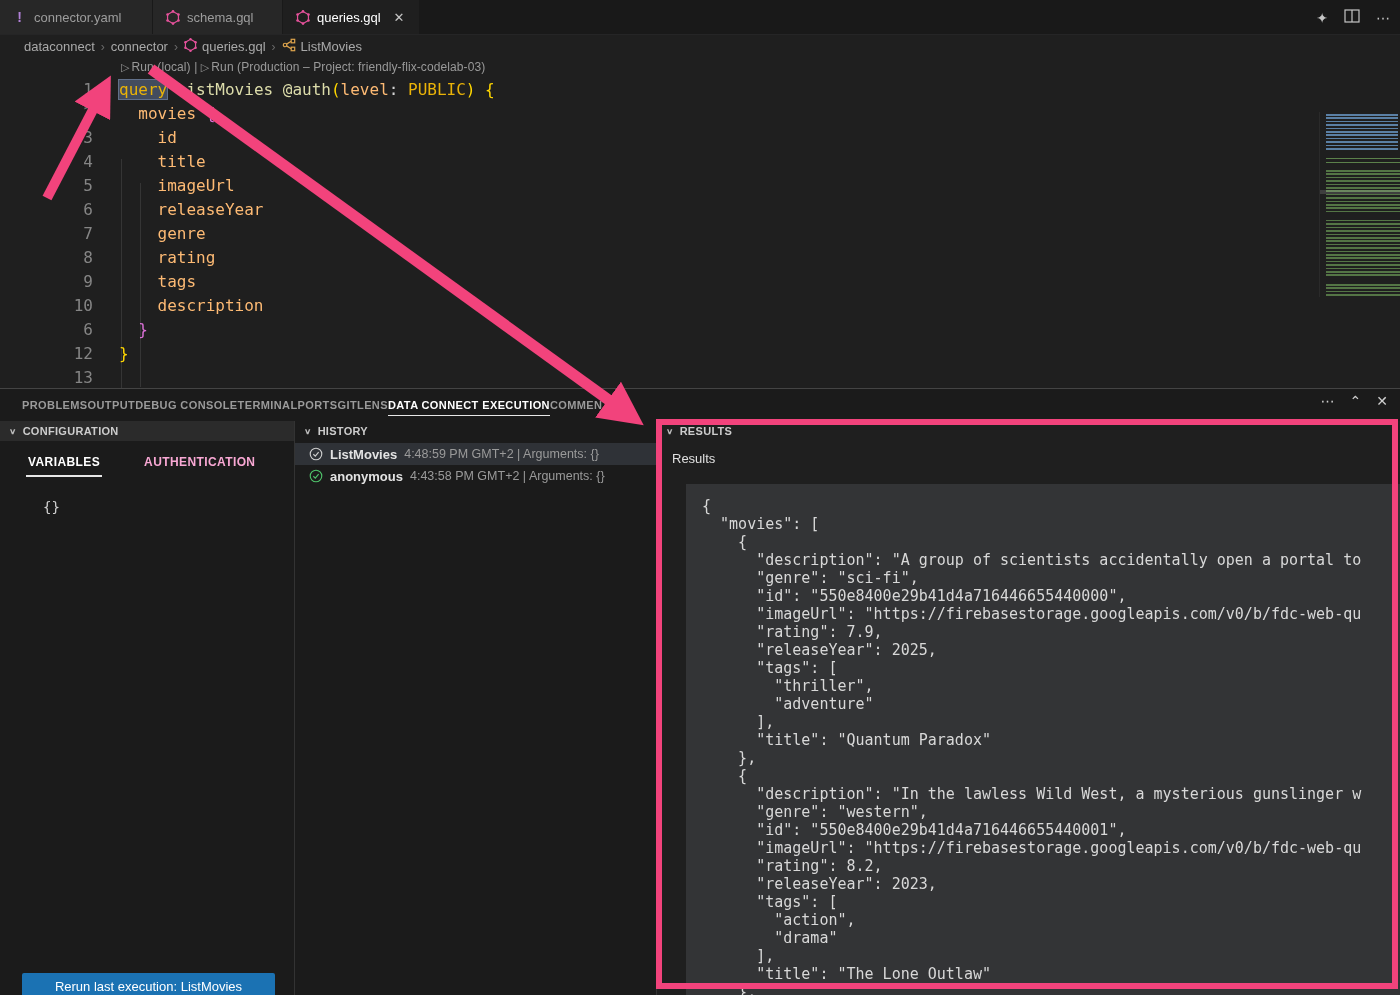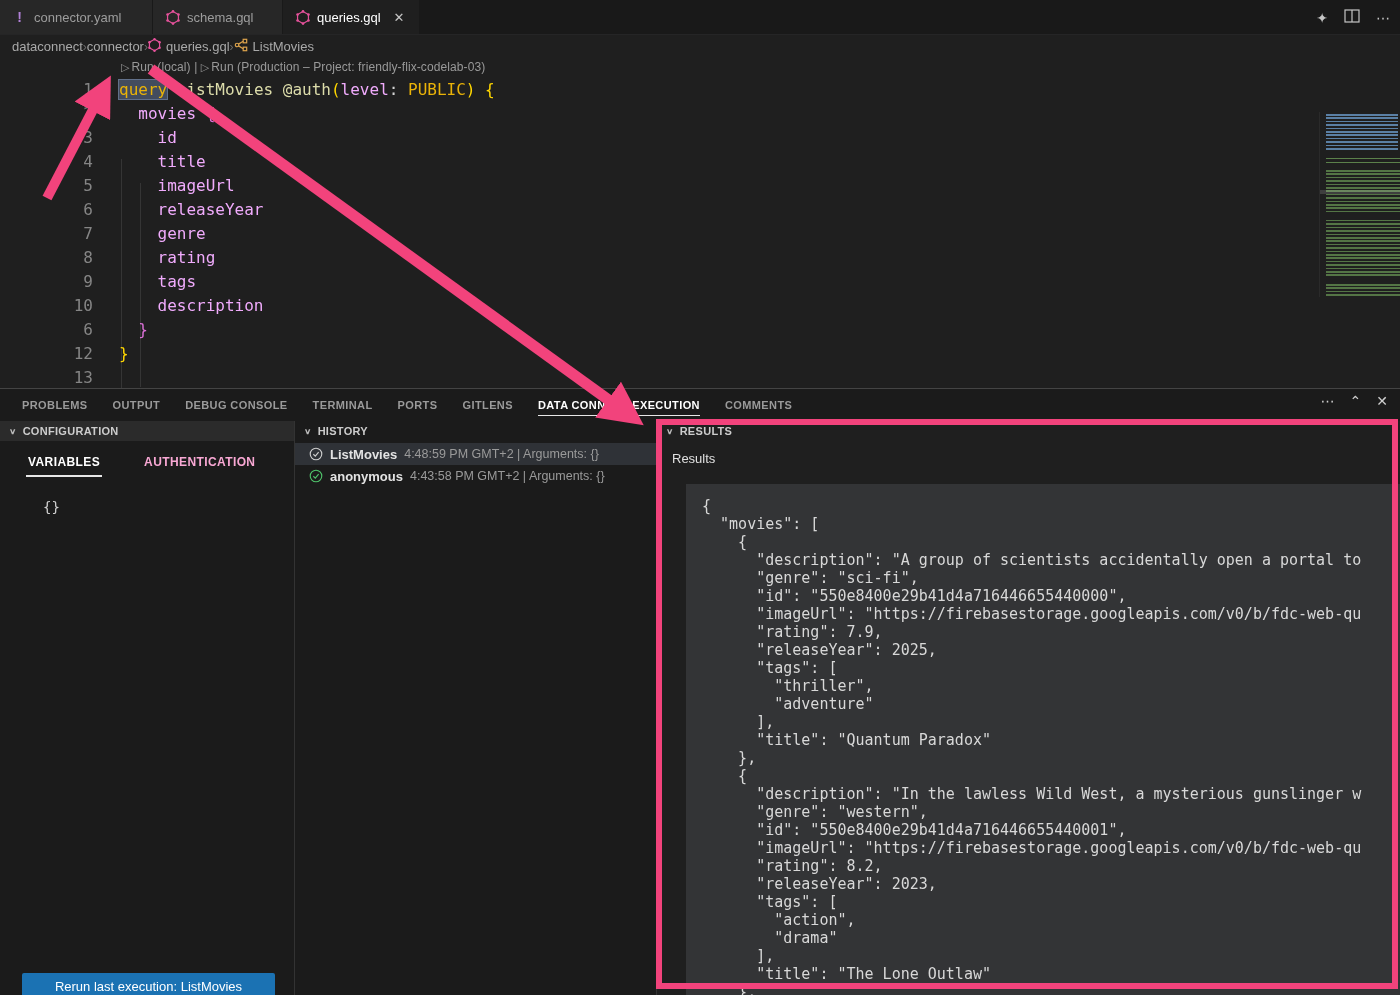--- a/index.html
+++ b/index.html
@@ -14,35 +14,35 @@
     color:#9d9d9d; background:#272727; border-right:1px solid #191919; cursor:pointer; }
   .tab.active { background:#1f1f1f; color:#ffffff; }
   .tab .close { margin-left:6px; color:#c5c5c5; font-size:13px; }
   .tab-icon { width:15px; height:15px; display:inline-flex; align-items:center; justify-content:center; }
   .yaml-bang { color:#b180d7; font-weight:bold; font-size:14px; }
   .tabbar-actions { position:absolute; right:10px; top:0; height:35px; display:flex;
     align-items:center; gap:16px; color:#c5c5c5; font-size:14px; }
 
   
   .breadcrumb { position:absolute; left:0; top:36px; width:100%; height:21px; display:flex;
-    align-items:center; padding-left:12px; font-size:13px; color:#a9a9a9; background:#1f1f1f; }
+    align-items:center; padding-left:24px; gap:6px; font-size:13px; color:#a9a9a9; background:#1f1f1f; }
   .crumb-sep { color:#6a6a6a; font-size:12px; }
   .crumb { display:flex; align-items:center; gap:5px; cursor:pointer; }
 
   
   .editor { position:absolute; left:0; top:57px; width:100%; height:331px; background:#1f1f1f;margin-left:37px; }
   .codelens { position:absolute; left:84px; top:3px; font-size:12px; color:#999999; letter-spacing:.1px; }
   .codelens .lens-link { cursor:pointer; }
   .codelens .play { font-size:11px; margin-right:2px; }
   .code-lines { position:absolute; left:0; top:21px; width:1280px; }
   .cline { display:flex; height:24px; line-height:24px;
     font-family:"DejaVu Sans Mono", monospace; font-size:16px; white-space:pre; }
   .lnum { width:56px; text-align:right; color:#858585; flex:none; }
   .ltext { padding-left:26px; }
-  .tok-kw{color:#eab308}.tok-fn{color:#dcdcaa}.tok-pr{color:#f0abfc}
+  .tok-kw{color:#eab308}.tok-fn{color:#dcdcaa}.tok-pr{color:#fdba74}
   .tok-b1{color:#ffd700}.tok-b2{color:#da70d6}.tok-pl{color:#d4d4d4}
   .tok-sel{background:#434c5e; outline:1px solid #61708a;}
   .indent-guide { position:absolute; width:1px; background:#353535; }
   .guide1 { left:84px; top:102px; height:252px; }
   .guide2 { left:103px; top:126px; height:204px; }
 
   
   .minimap { position:absolute; right:0; top:55px; width:118px; height:185px; border-left:1px solid #2a2a2a; cursor:pointer; }
   .mm { position:absolute; }
   .mm-blue { top:2px; left:6px; width:72px; height:36px;
@@ -53,21 +53,21 @@
     background:repeating-linear-gradient(to bottom, rgba(106,153,85,.7) 0 1.5px, transparent 1.5px 3.4px); }
   .mm-hl { top:78px; left:0; width:118px; height:4px; background:rgba(255,255,255,.14); }
   .mm-g3 { top:108px; left:6px; width:90px; height:58px;
     background:repeating-linear-gradient(to bottom, rgba(106,153,85,.7) 0 1.5px, transparent 1.5px 3.4px); }
   .mm-g4 { top:172px; left:6px; width:80px; height:12px;
     background:repeating-linear-gradient(to bottom, rgba(106,153,85,.7) 0 1.5px, transparent 1.5px 3.4px); }
 
   
   .panel { position:absolute; left:0; top:388px; width:100%; height:607px; background:#1b1b1b;
     border-top:1px solid #444444; }
-  .panel-tabs { position:absolute; left:0; top:2px; height:27px; display:flex; gap:25px;
+  .panel-tabs { position:absolute; left:0; top:2px; height:27px; display:flex; 
     padding-left:22px; align-items:center; }
   .ptab { font-size:11px; font-weight:bold; letter-spacing:.4px; color:#9a9a9a; cursor:pointer;
     position:relative; height:27px; display:flex; align-items:center; }
   .ptab.active { color:#ffffff; }
   .ptab.active::after { content:""; position:absolute; left:0; right:0; bottom:2px; height:1px; background:#e7e7e7; }
   .panel-actions { position:absolute; right:12px; top:4px; display:flex; gap:15px;
     align-items:center; color:#cfcfcf; font-size:14px; }
   .panel-actions span { cursor:pointer; }
 
   .sect-col { position:absolute; top:32px; bottom:0; }

